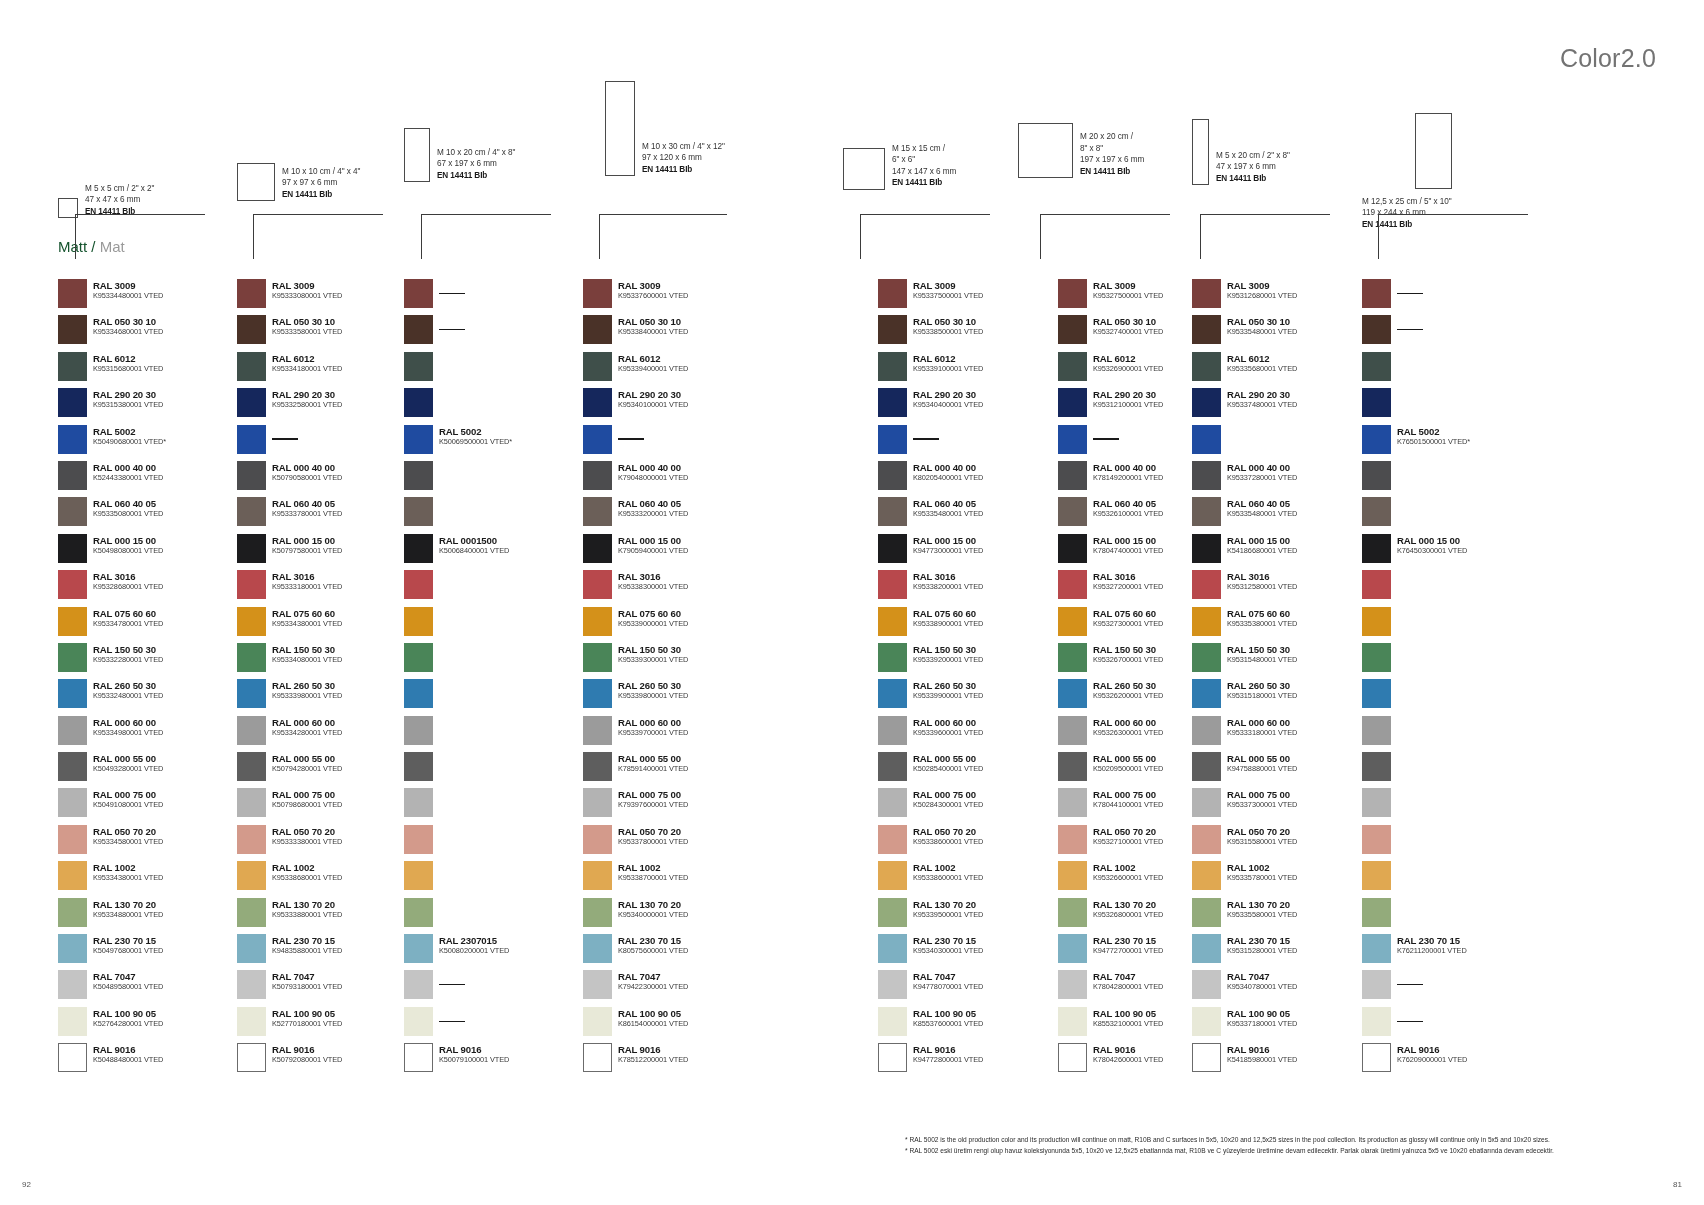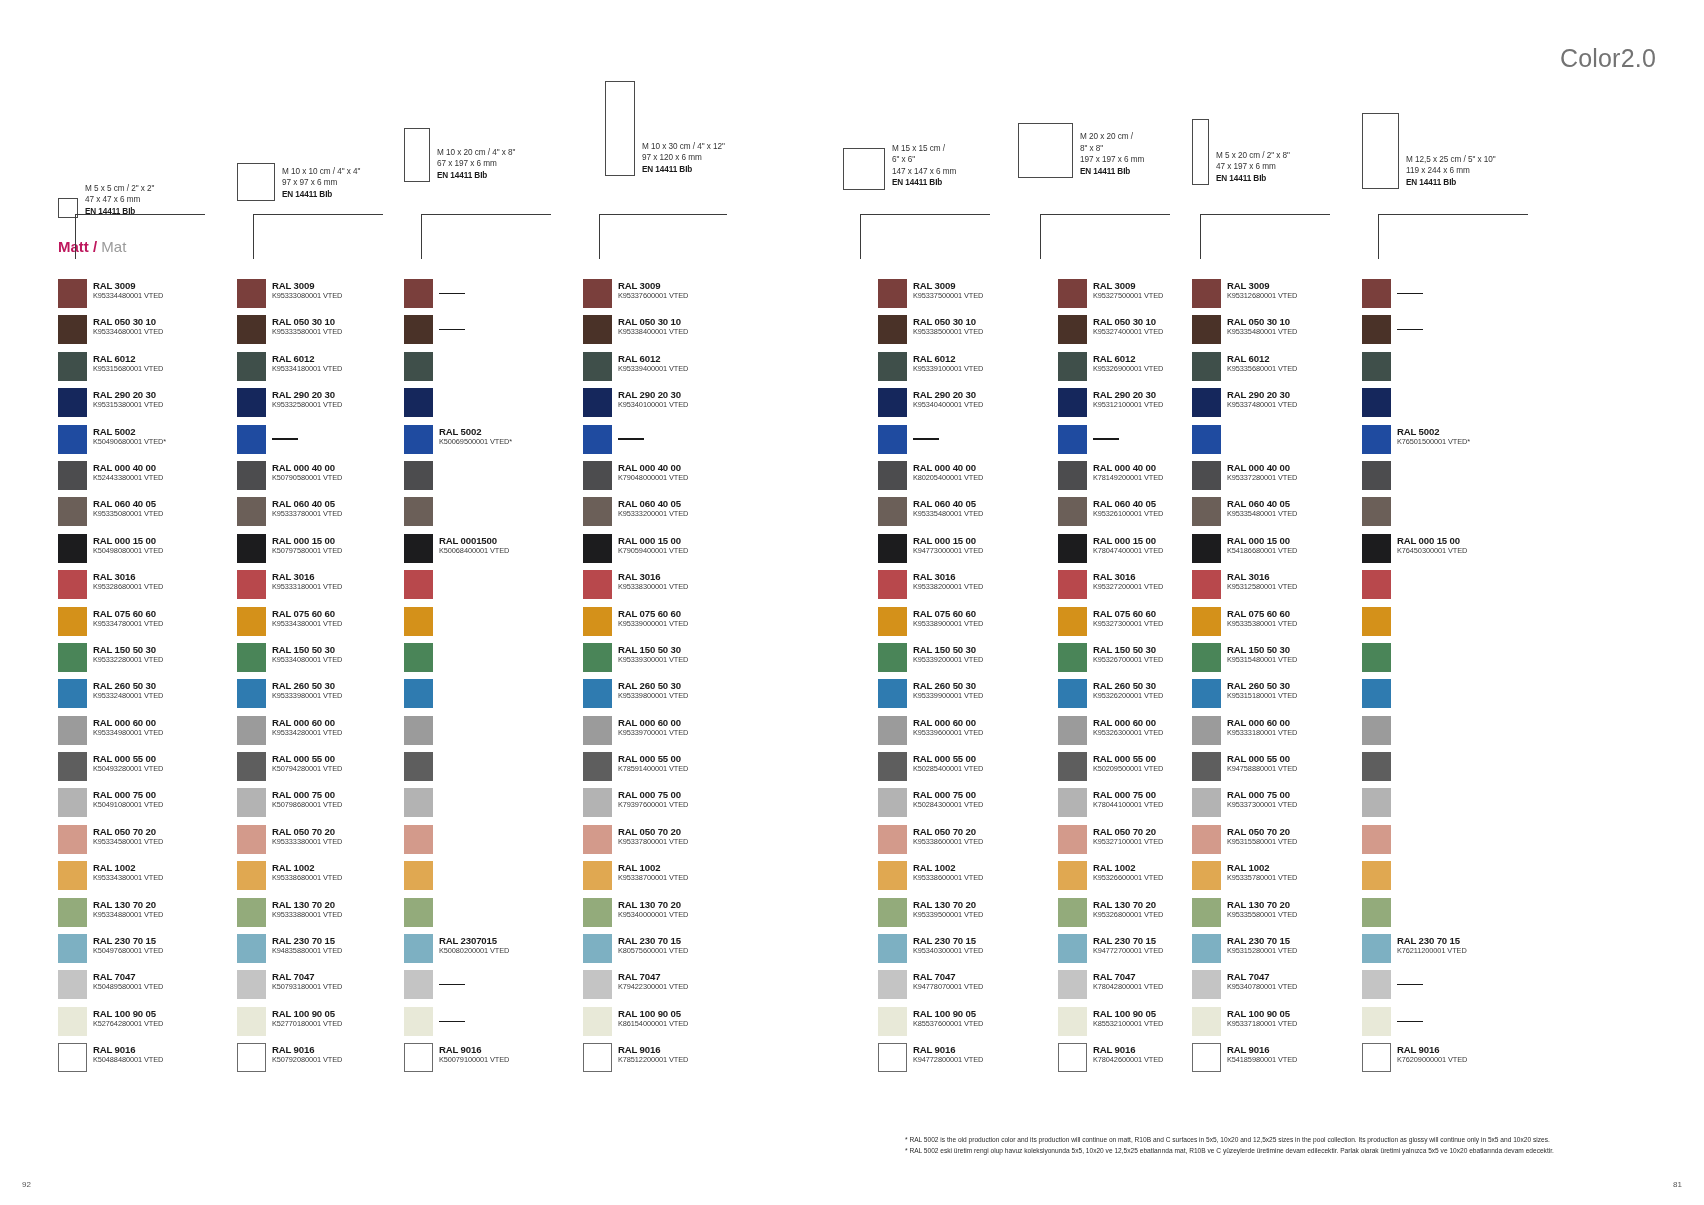--- a/index.html
+++ b/index.html
@@ -16,21 +16,21 @@
   .size-head{position:absolute;display:flex;align-items:flex-end;gap:7px;}
   .swatch-outline{border:1.1px solid #4a4a4a;background:#fff;box-sizing:border-box;flex:none;}
   .size-text{font-size:8.2px;line-height:11.4px;color:#333;white-space:nowrap;padding-bottom:1px;}
   .size-text .en{font-weight:700;color:#1a1a1a;letter-spacing:-.1px;}
   .size-text .ln{letter-spacing:-.05px;}
 
   
   .bracket{position:absolute;border-left:1.1px solid #3b3b3b;border-top:1.1px solid #3b3b3b;box-sizing:border-box;}
 
   .matt-label{position:absolute;left:58px;top:238px;font-size:15px;}
-  .matt-label b{font-weight:700;color:#be185d;}
+  .matt-label b{font-weight:400;color:#14532d;}
   .matt-label span{font-weight:400;color:#9a9a9a;}
 
   
   .col{position:absolute;top:279px;}
   .row{height:36.4px;display:flex;align-items:flex-start;gap:6px;}
   .chip{width:29px;height:29px;flex:none;margin-top:0px;}
   .chip.outline{border:1px solid #6b6b6b;box-sizing:border-box;background:#fff;}
   .lbl{padding-top:1px;}
   .ral{font-size:9.6px;font-weight:700;color:#1a1a1a;letter-spacing:-.15px;line-height:11px;white-space:nowrap;}
   .code{font-size:7.4px;font-weight:400;color:#3a3a3a;letter-spacing:-.1px;line-height:10px;white-space:nowrap;}
@@ -109,21 +109,21 @@
         </div>
       </div>
       <div class="size-head" style="left: 1192px; top: 119px;">
         <div class="swatch-outline" style="width: 17px; height: 66px;"></div>
         <div class="size-text">
           <div class="ln">M 5 x 20 cm / 2" x 8"</div>
           <div class="ln">47 x 197 x 6 mm</div>
           <div><span class="en">EN 14411</span><span class="en"> BIb</span></div>
         </div>
       </div>
-      <div class="size-head" style="left: 1362px; top: 113px;">
+      <div class="size-head" style="left: 1362px; top: 113px; flex-direction: column;">
         <div class="swatch-outline" style="width: 37px; height: 76px;"></div>
         <div class="size-text">
           <div class="ln">M 12,5 x 25 cm / 5" x 10"</div>
           <div class="ln">119 x 244 x 6 mm</div>
           <div><span class="en">EN 14411</span><span class="en"> BIb</span></div>
         </div>
       </div>
     </div>
 
   <div id="brackets">

